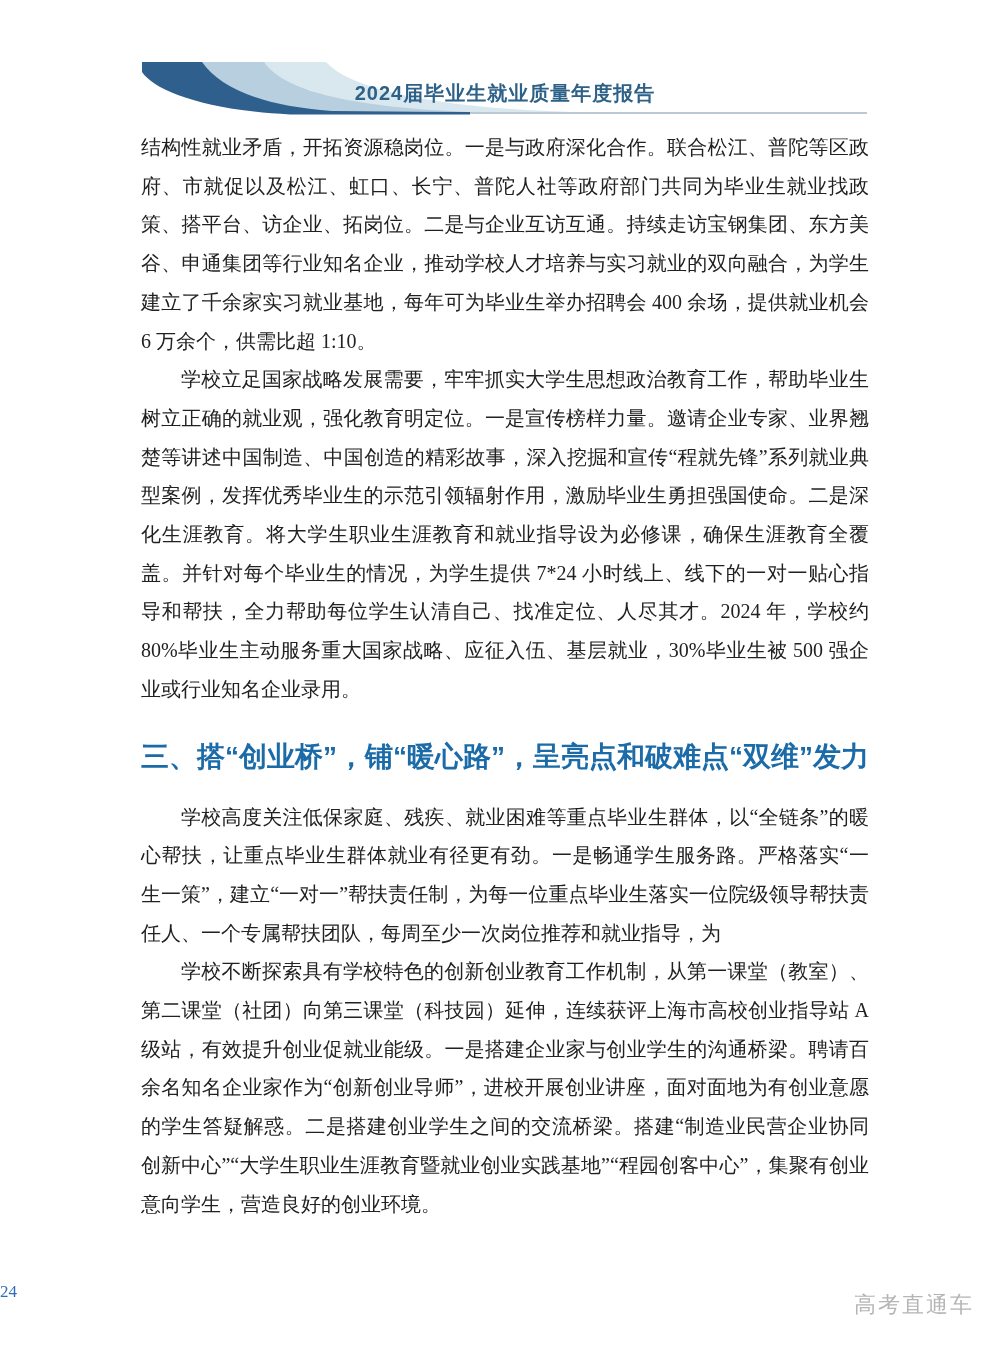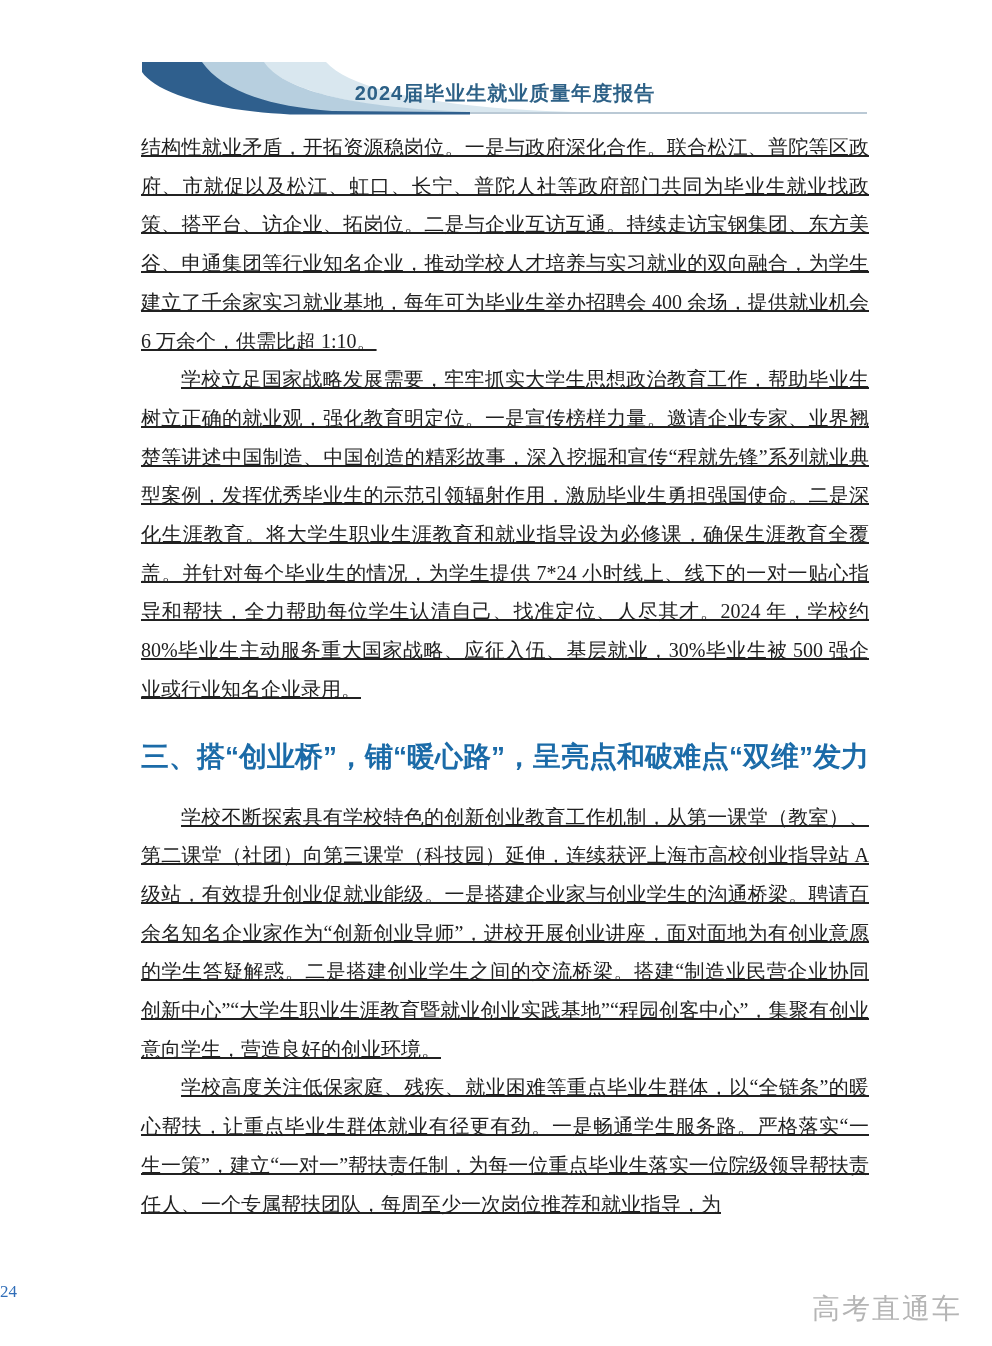--- a/index.html
+++ b/index.html
@@ -31,21 +31,21 @@
     position: absolute;
     top: 128px;
     left: 141px;
     width: 728px;
     color: #212121;
     font-size: 20px;
     line-height: 38.7px;
     text-align: justify;
     text-justify: inter-ideograph;
   }
-  .para { margin: 0; text-indent: 2em; text-decoration: underline; }
+  .para { margin: 0; text-indent: 2em; }
   .para.no-indent { text-indent: 0; }
   .section-heading {
     margin: 28px 0 21px 0;
     font-family: "Liberation Sans", sans-serif;
     font-weight: bold;
     font-size: 28px;
     line-height: 40px;
     color: #1b6ba8;
     text-indent: 0;
     text-align: left;
@@ -57,23 +57,23 @@
     position: absolute;
     top: 1282px; left: 0; right: 0;
     text-align: left;
     font-family: "Liberation Serif", serif;
     font-size: 17px;
     color: #2f6db8;
   }
   .watermark {
     position: absolute;
     top: 1290px;
-    right: 30px;
+    right: 18px;
     font-family: "Liberation Sans", sans-serif;
-    font-size: 28px;
+    font-size: 22px;
     color: #b5b5b5;
     letter-spacing: 2px;
   }
 </style>
 </head>
 <body>
 
 <div class="page">
 
   <div class="header">
@@ -87,21 +87,21 @@
 
       <path d="M2,0 L62,0 C80,26 122,44 192,49 L330,50 L330,52.5 L150,52.5 C62,48 14,28 2,10 Z" fill="#2f5f8d"></path>
     </svg>
     <div class="header-title">2024届毕业生就业质量年度报告</div>
   </div>
 
   <div class="body-text">
     <p class="para no-indent">结构性就业矛盾，开拓资源稳岗位。一是与政府深化合作。联合松江、普陀等区政府、市就促以及松江、虹口、长宁、普陀人社等政府部门共同为毕业生就业找政策、搭平台、访企业、拓岗位。二是与企业互访互通。持续走访宝钢集团、东方美谷、申通集团等行业知名企业，推动学校人才培养与实习就业的双向融合，为学生建立了千余家实习就业基地，每年可为毕业生举办招聘会 400 余场，提供就业机会 6 万余个，供需比超 1:10。</p>
     <p class="para">学校立足国家战略发展需要，牢牢抓实大学生思想政治教育工作，帮助毕业生树立正确的就业观，强化教育明定位。一是宣传榜样力量。邀请企业专家、业界翘楚等讲述中国制造、中国创造的精彩故事，深入挖掘和宣传“程就先锋”系列就业典型案例，发挥优秀毕业生的示范引领辐射作用，激励毕业生勇担强国使命。二是深化生涯教育。将大学生职业生涯教育和就业指导设为必修课，确保生涯教育全覆盖。并针对每个毕业生的情况，为学生提供 7*24 小时线上、线下的一对一贴心指导和帮扶，全力帮助每位学生认清自己、找准定位、人尽其才。2024 年，学校约 80%毕业生主动服务重大国家战略、应征入伍、基层就业，30%毕业生被 500 强企业或行业知名企业录用。</p>
     <h2 class="section-heading">三、搭“创业桥”，铺“暖心路”，呈亮点和破难点“双维”发力</h2>
+    <p class="para">学校高度关注低保家庭、残疾、就业困难等重点毕业生群体，以“全链条”的暖心帮扶，让重点毕业生群体就业有径更有劲。一是畅通学生服务路。严格落实“一生一策”，建立“一对一”帮扶责任制，为每一位重点毕业生落实一位院级领导帮扶责任人、一个专属帮扶团队，每周至少一次岗位推荐和就业指导，为</p>
     <p class="para">学校不断探索具有学校特色的创新创业教育工作机制，从第一课堂（教室）、第二课堂（社团）向第三课堂（科技园）延伸，连续获评上海市高校创业指导站 A 级站，有效提升创业促就业能级。一是搭建企业家与创业学生的沟通桥梁。聘请百余名知名企业家作为“创新创业导师”，进校开展创业讲座，面对面地为有创业意愿的学生答疑解惑。二是搭建创业学生之间的交流桥梁。搭建“制造业民营企业协同创新中心”“大学生职业生涯教育暨就业创业实践基地”“程园创客中心”，集聚有创业意向学生，营造良好的创业环境。</p>
-    <p class="para">学校高度关注低保家庭、残疾、就业困难等重点毕业生群体，以“全链条”的暖心帮扶，让重点毕业生群体就业有径更有劲。一是畅通学生服务路。严格落实“一生一策”，建立“一对一”帮扶责任制，为每一位重点毕业生落实一位院级领导帮扶责任人、一个专属帮扶团队，每周至少一次岗位推荐和就业指导，为</p>
   </div>
 
   <div class="page-number">24</div>
 
   <div class="watermark">高考直通车</div>
 
 </div>
 
 </body></html>

